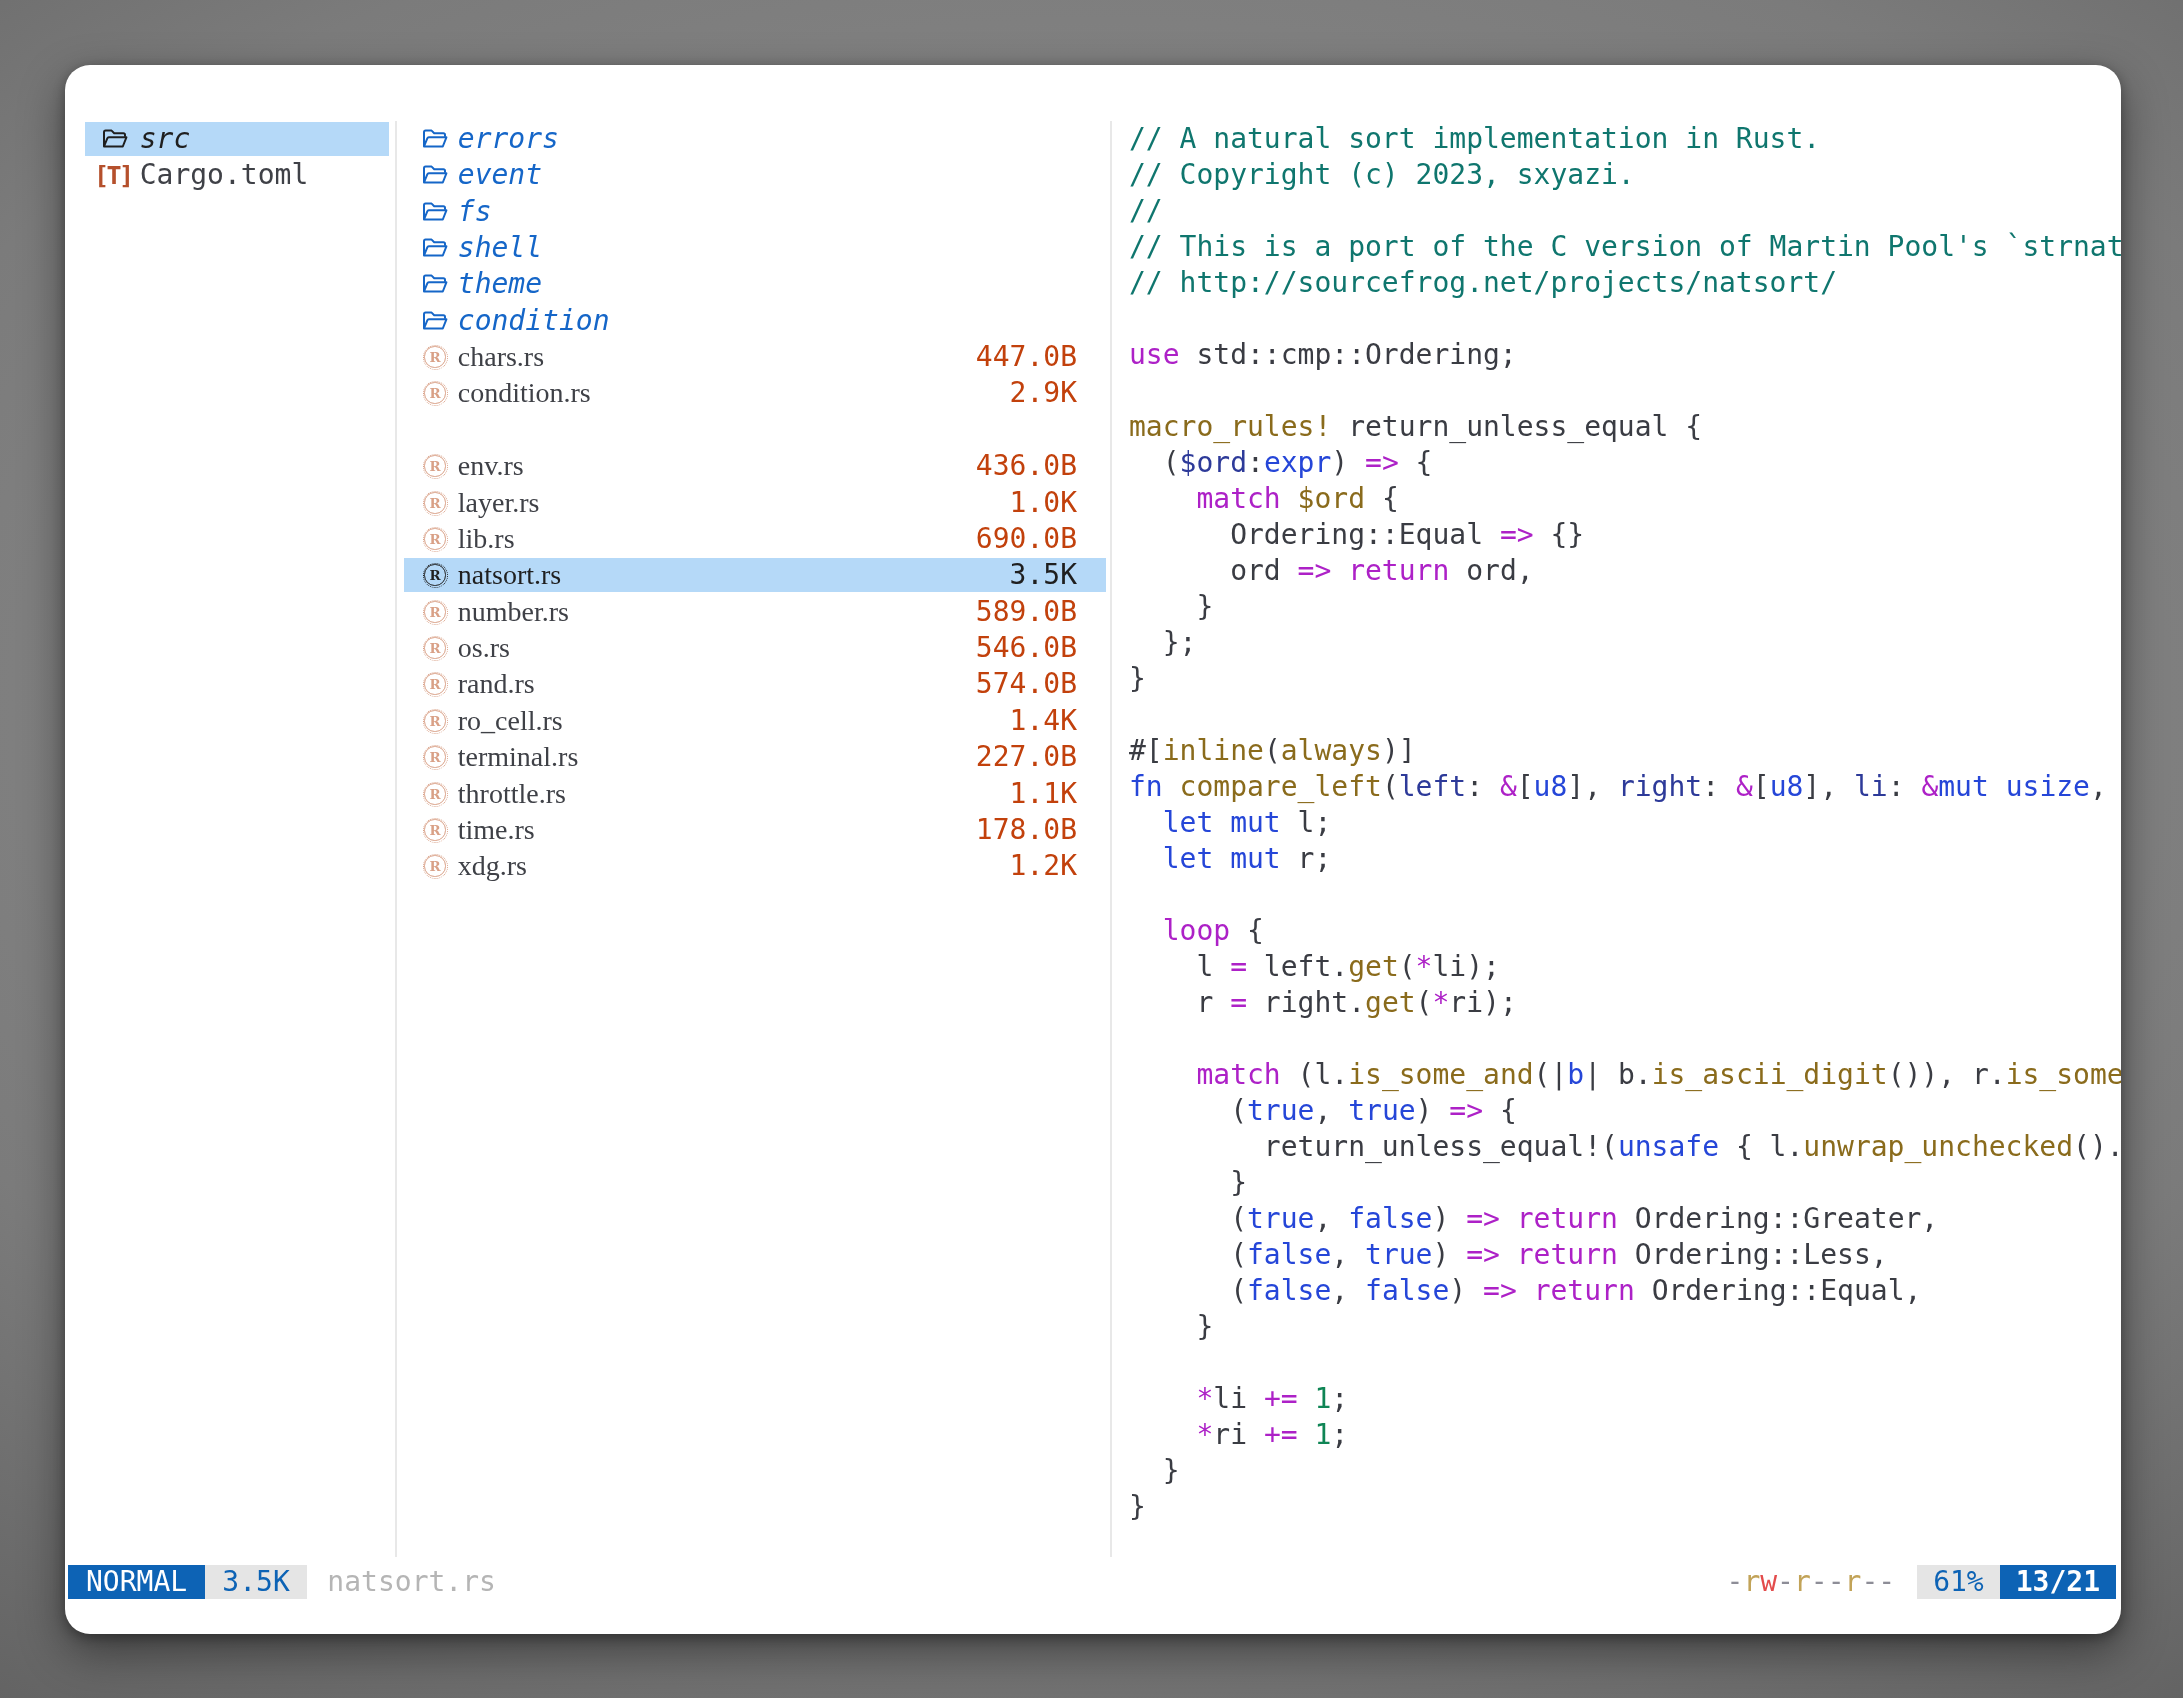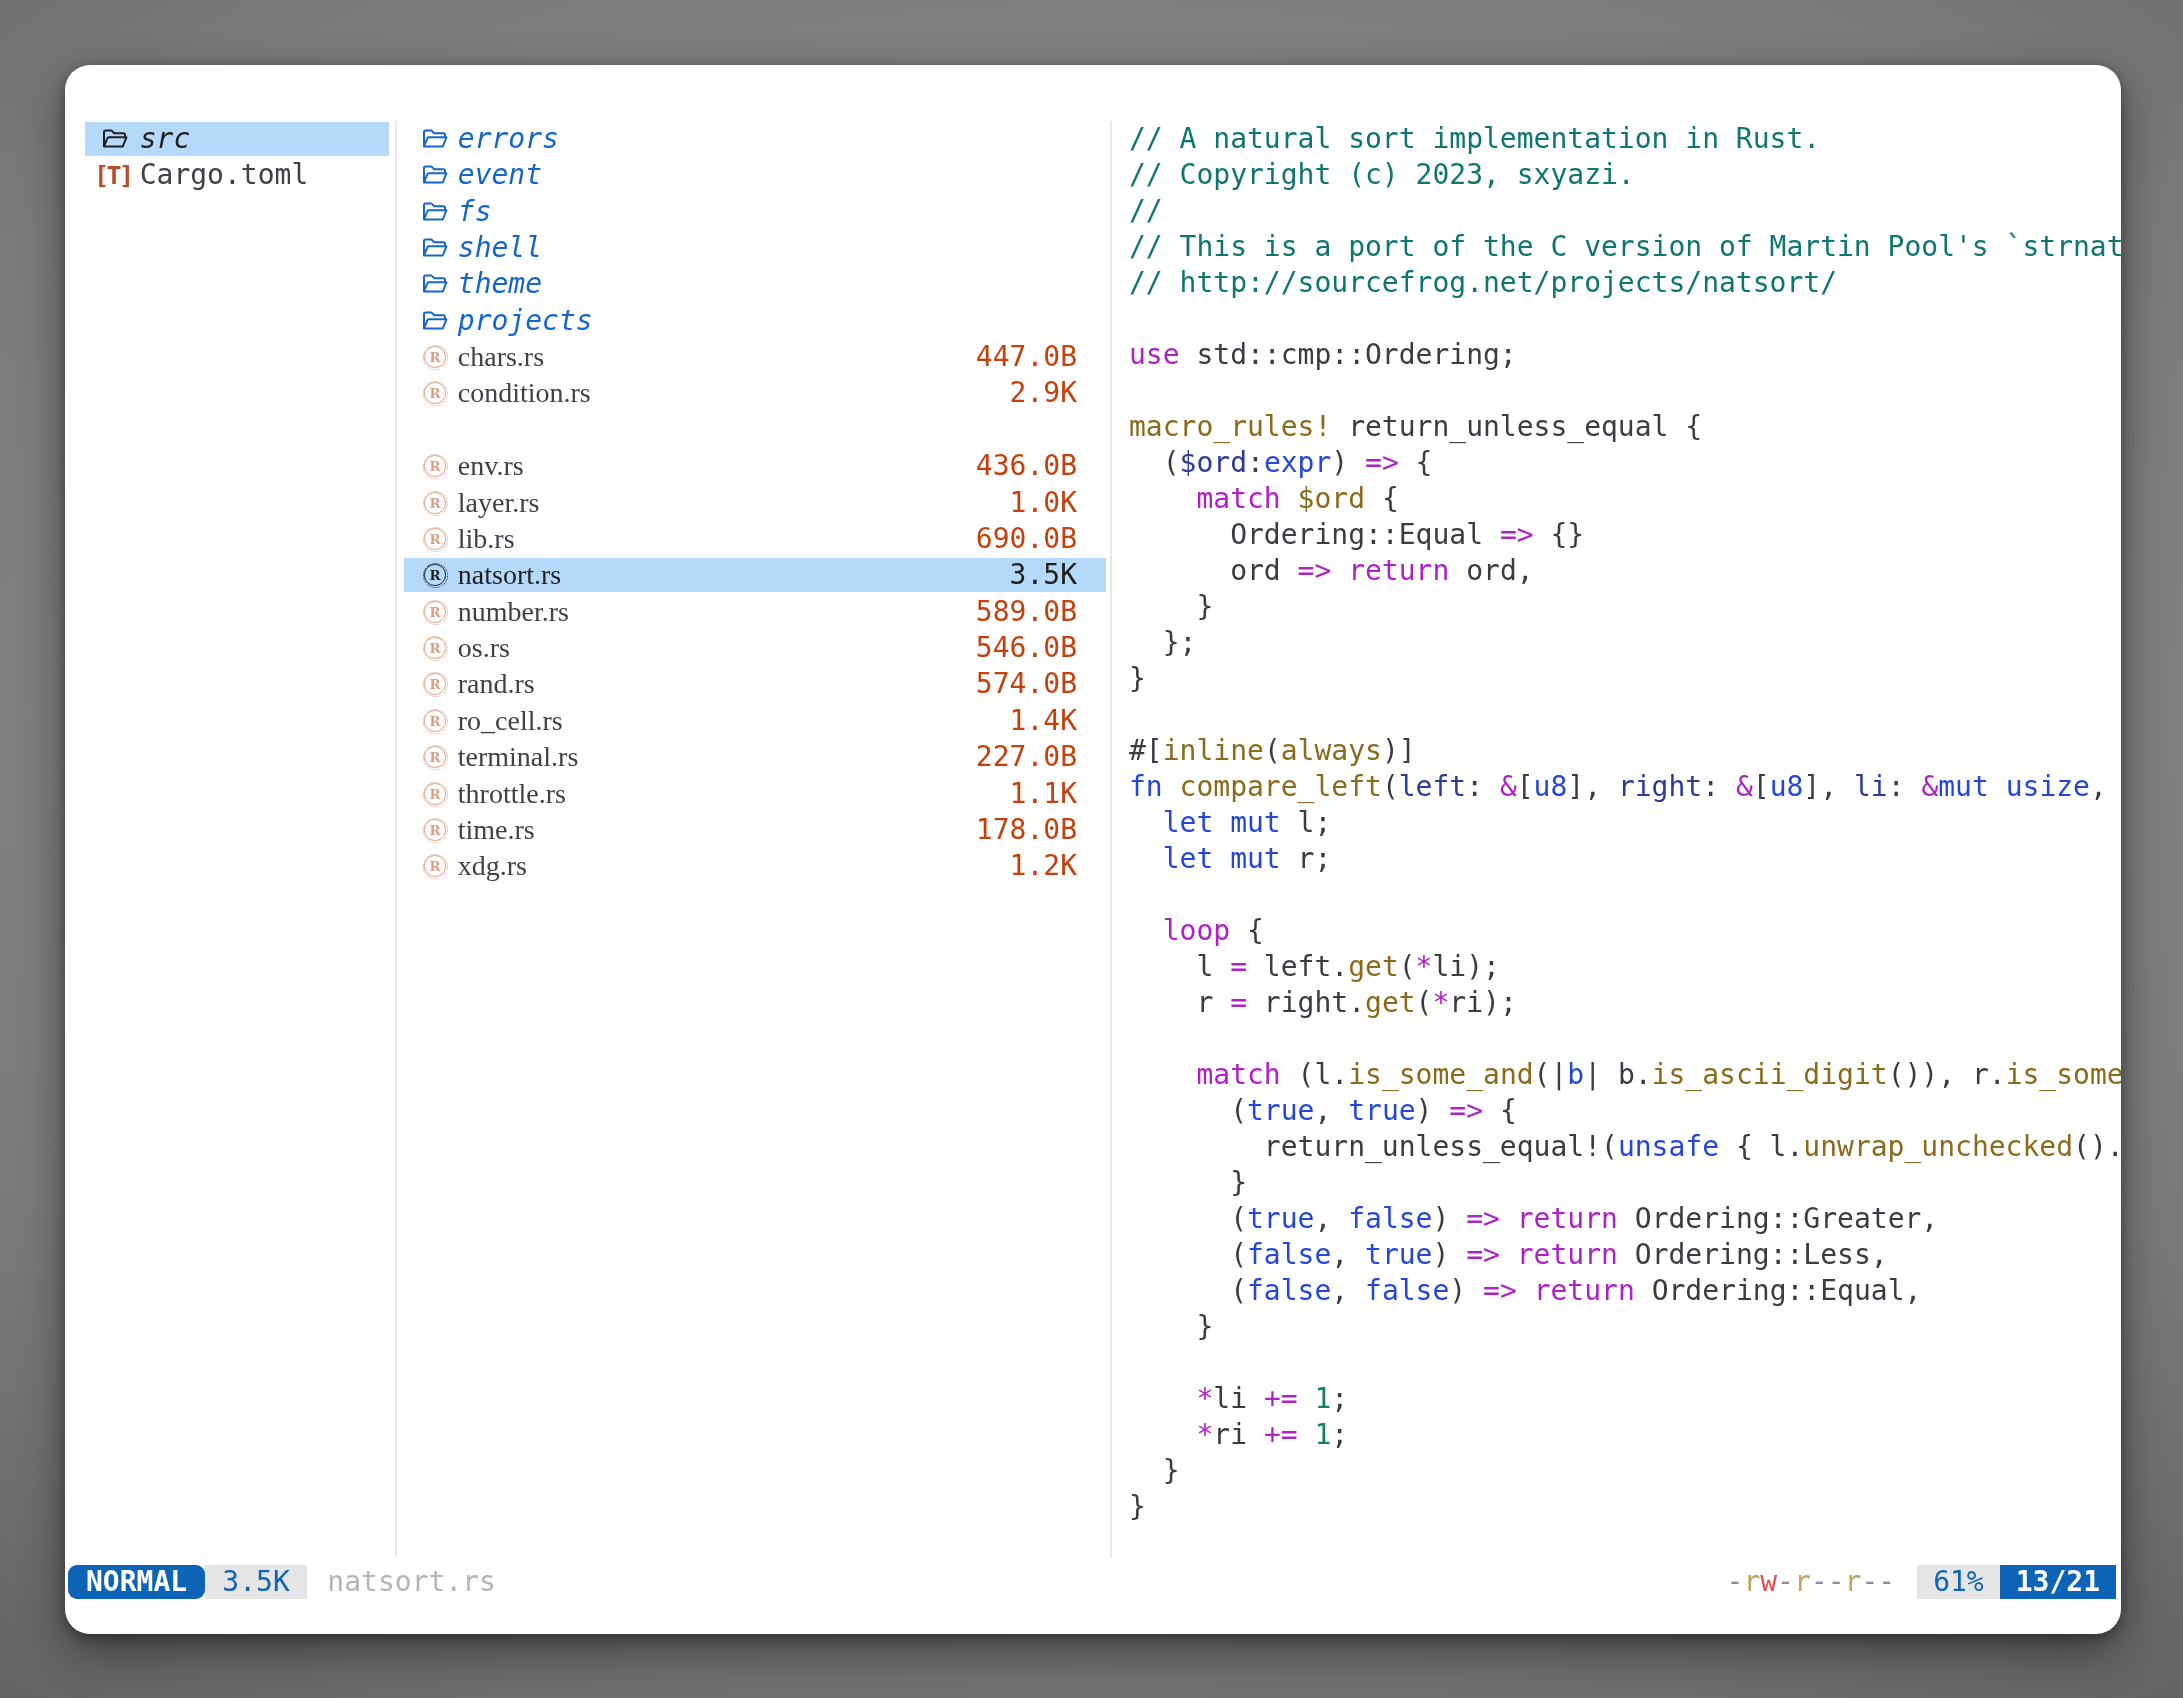--- a/index.html
+++ b/index.html
@@ -53,21 +53,21 @@
   .t-b{color:#2546d8}
   .t-n{color:#2d3a99}
   .t-d{color:#3a3c43}
   .t-num{color:#0f8555}
   .t-pd{color:#8d8d97}
   .t-po{color:#c2a358}
   .t-pr{color:#e34c4c}
 
   .sbar{position:absolute;left:3.4px;right:5px;top:1500px;height:34px;display:flex;
     align-items:center;font-size:28px;line-height:34px;white-space:pre;}
-  .badge-mode{background:#0d63b5;color:#ffffff;font-weight:700;padding:0 17.6px;height:34px;border-radius:9px;}
+  .badge-mode{background:#0d63b5;color:#ffffff;font-weight:400;padding:0 17.6px;height:34px;}
   .badge-size{background:#e5e5e5;color:#0d63b5;padding:0 17.6px;height:34px;}
   .sfile{color:#b5b5b5;margin-left:20px;}
   .sright{margin-left:auto;display:flex;align-items:center;}
   .perms{margin-right:22px;letter-spacing:0;}
   .badge-pct{background:#e5e5e5;color:#0d63b5;padding:0 16px;height:34px;}
   .badge-pos{background:#0d63b5;color:#ffffff;font-weight:700;padding:0 16px;height:34px;}
 </style>
 </head>
 <body>
 
@@ -99,21 +99,21 @@
               <path d="M2 18.5 V4.2 A1.6 1.6 0 0 1 3.6 2.6 H9.6 L12.2 5.2 H21.4 A1.6 1.6 0 0 1 23 6.8 V8.8"></path>
               <path d="M2 18.5 L5.3 10.3 A1.6 1.6 0 0 1 6.8 9.3 H24.4 L20.8 18.5 Z"></path>
             </svg></span><span class="fname">shell</span></div>
         <div class="frow row-folder" style="top: 146px;"><span class="icell"><svg class="fold-svg" width="26" height="22" viewBox="0 0 26 22" fill="none" stroke="currentColor" stroke-width="2" stroke-linejoin="round">
               <path d="M2 18.5 V4.2 A1.6 1.6 0 0 1 3.6 2.6 H9.6 L12.2 5.2 H21.4 A1.6 1.6 0 0 1 23 6.8 V8.8"></path>
               <path d="M2 18.5 L5.3 10.3 A1.6 1.6 0 0 1 6.8 9.3 H24.4 L20.8 18.5 Z"></path>
             </svg></span><span class="fname">theme</span></div>
         <div class="frow row-folder" style="top: 183px;"><span class="icell"><svg class="fold-svg" width="26" height="22" viewBox="0 0 26 22" fill="none" stroke="currentColor" stroke-width="2" stroke-linejoin="round">
               <path d="M2 18.5 V4.2 A1.6 1.6 0 0 1 3.6 2.6 H9.6 L12.2 5.2 H21.4 A1.6 1.6 0 0 1 23 6.8 V8.8"></path>
               <path d="M2 18.5 L5.3 10.3 A1.6 1.6 0 0 1 6.8 9.3 H24.4 L20.8 18.5 Z"></path>
-            </svg></span><span class="fname">projects</span></div>
+            </svg></span><span class="fname">condition</span></div>
         <div class="frow row-rust" style="top: 219px;"><span class="icell"><span class="ric"></span></span><span class="fname">chars.rs</span><span class="fsize">447.0B</span></div>
         <div class="frow row-rust" style="top: 255px;"><span class="icell"><span class="ric"></span></span><span class="fname">condition.rs</span><span class="fsize">2.9K</span></div>
         <div class="frow row-rust" style="top: 328px;"><span class="icell"><span class="ric"></span></span><span class="fname">env.rs</span><span class="fsize">436.0B</span></div>
         <div class="frow row-rust" style="top: 365px;"><span class="icell"><span class="ric"></span></span><span class="fname">layer.rs</span><span class="fsize">1.0K</span></div>
         <div class="frow row-rust" style="top: 401px;"><span class="icell"><span class="ric"></span></span><span class="fname">lib.rs</span><span class="fsize">690.0B</span></div>
         <div class="frow row-rust sel" style="top: 437px;"><span class="icell"><span class="ric"></span></span><span class="fname">natsort.rs</span><span class="fsize">3.5K</span></div>
         <div class="frow row-rust" style="top: 474px;"><span class="icell"><span class="ric"></span></span><span class="fname">number.rs</span><span class="fsize">589.0B</span></div>
         <div class="frow row-rust" style="top: 510px;"><span class="icell"><span class="ric"></span></span><span class="fname">os.rs</span><span class="fsize">546.0B</span></div>
         <div class="frow row-rust" style="top: 546px;"><span class="icell"><span class="ric"></span></span><span class="fname">rand.rs</span><span class="fsize">574.0B</span></div>
         <div class="frow row-rust" style="top: 583px;"><span class="icell"><span class="ric"></span></span><span class="fname">ro_cell.rs</span><span class="fsize">1.4K</span></div>

